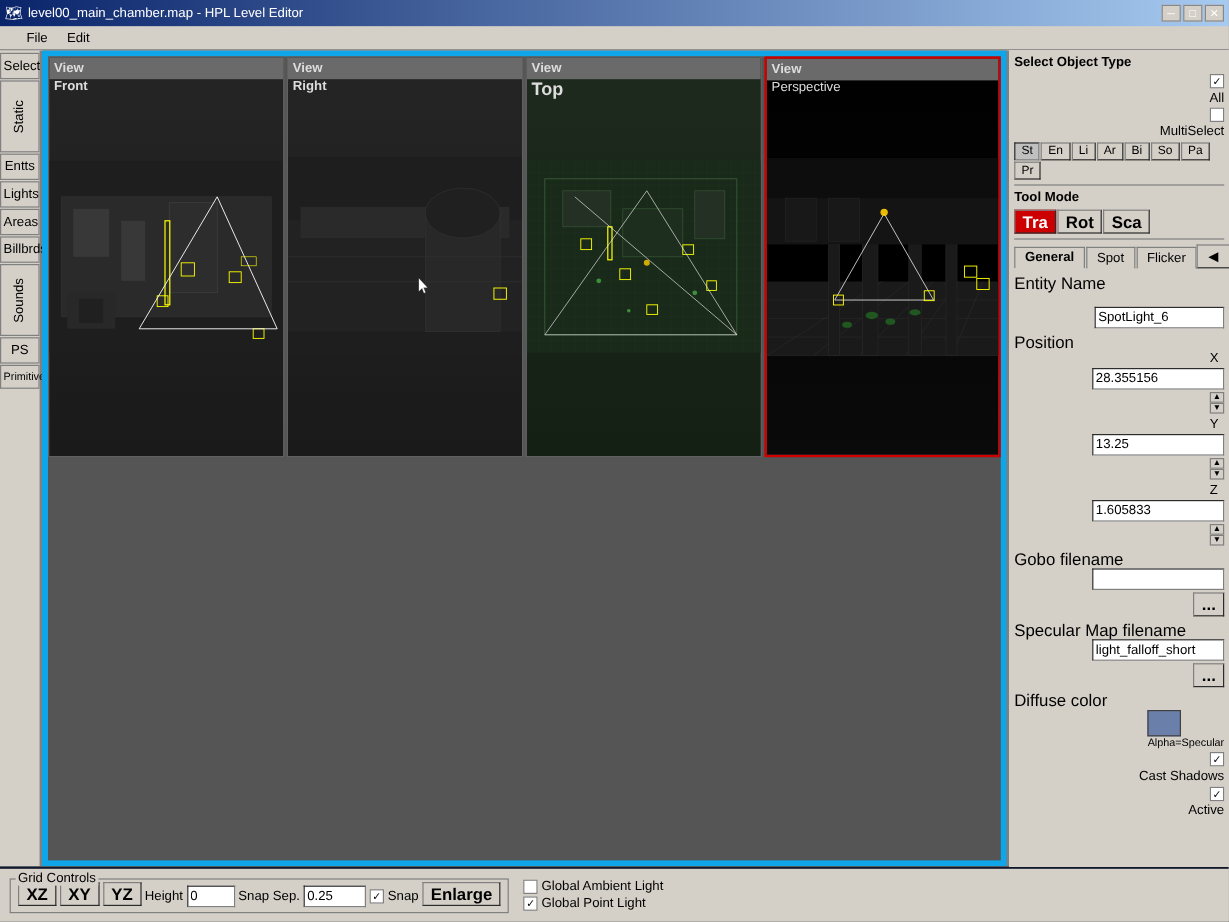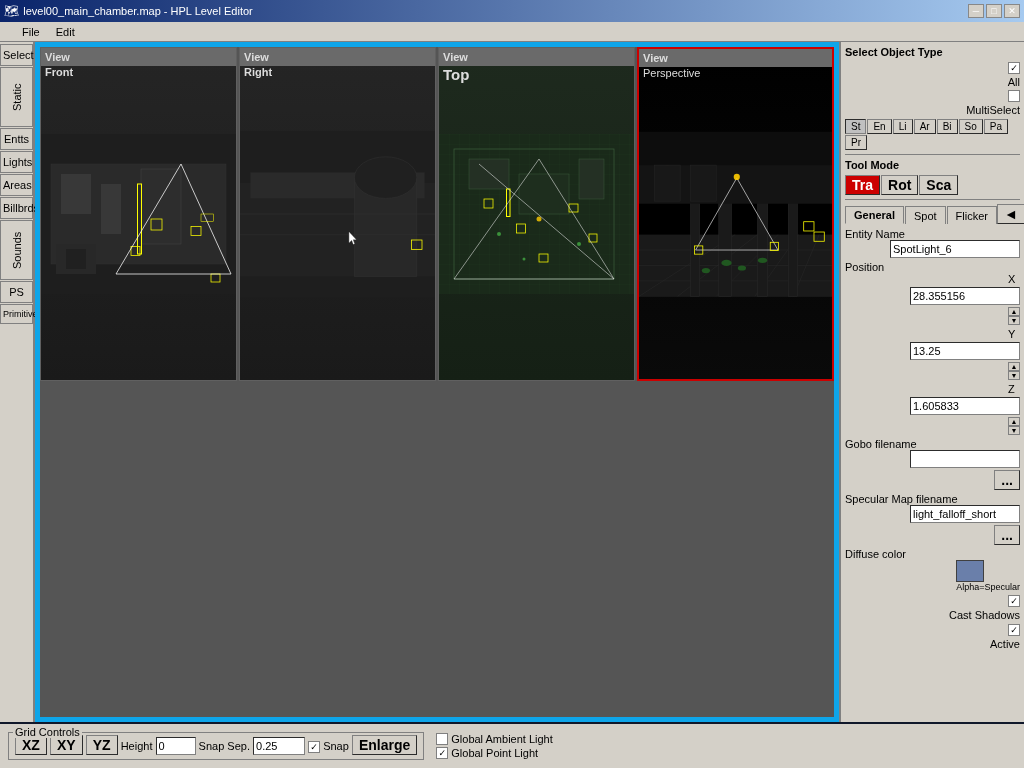--- a/index.html
+++ b/index.html
@@ -132,21 +132,21 @@
       font-size: 11px;
     }
     .panel-row {
       display: flex;
       align-items: flex-end;
       margin-bottom: 3px;
       gap: 2px;
       flex-direction: column;
     }
     .panel-label {
-      font-size: 11px;
+      font-size: 14px;
       color: #000;
     }
     
     .win-checkbox {
       width: 12px;
       height: 12px;
       border: 1px solid #808080;
       background: white;
       display: inline-flex;
       align-items: center;
@@ -193,21 +193,22 @@
     }
     
     .win-input {
       background: white;
       border: 1px inset #808080;
       height: 18px;
       font-size: 11px;
       padding: 1px 2px;
     }
     .win-input-wide {
-      width: 130px;
+      width: 108px;
+      margin-top: 12px;
     }
     .win-input-num {
       width: 110px;
     }
     .spin-btn {
       display: flex;
       flex-direction: column;
       width: 12px;
     }
     .spin-arrow {

